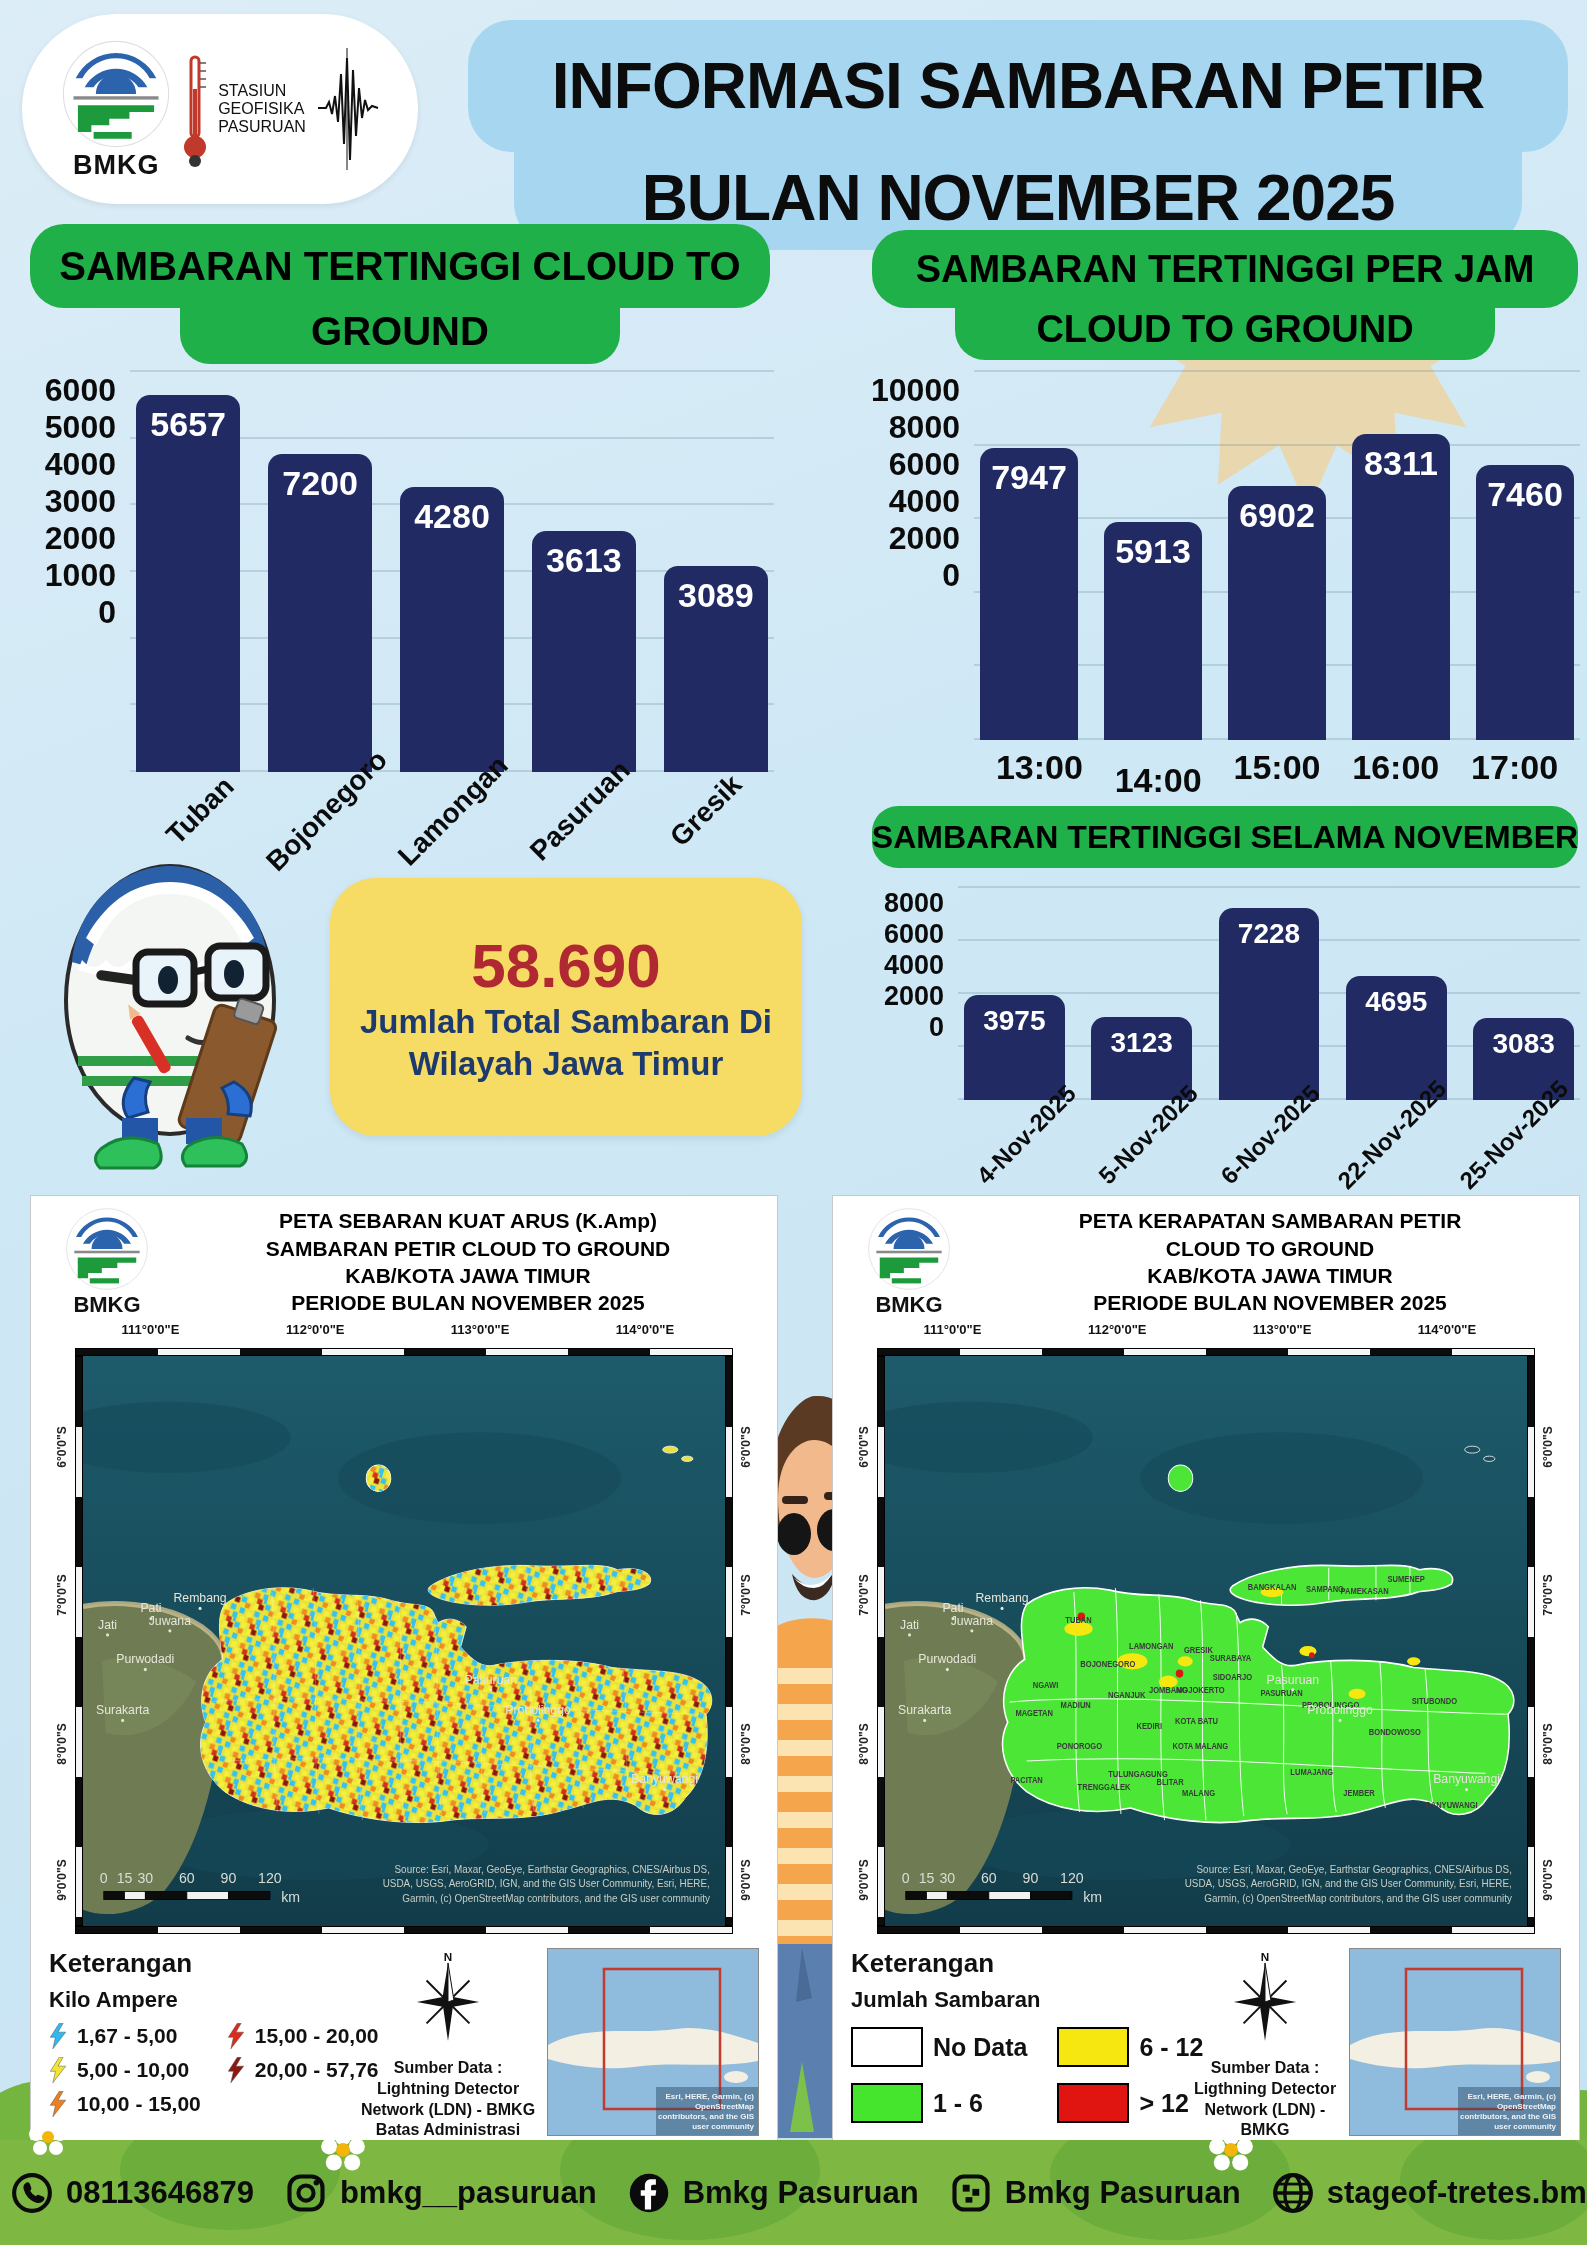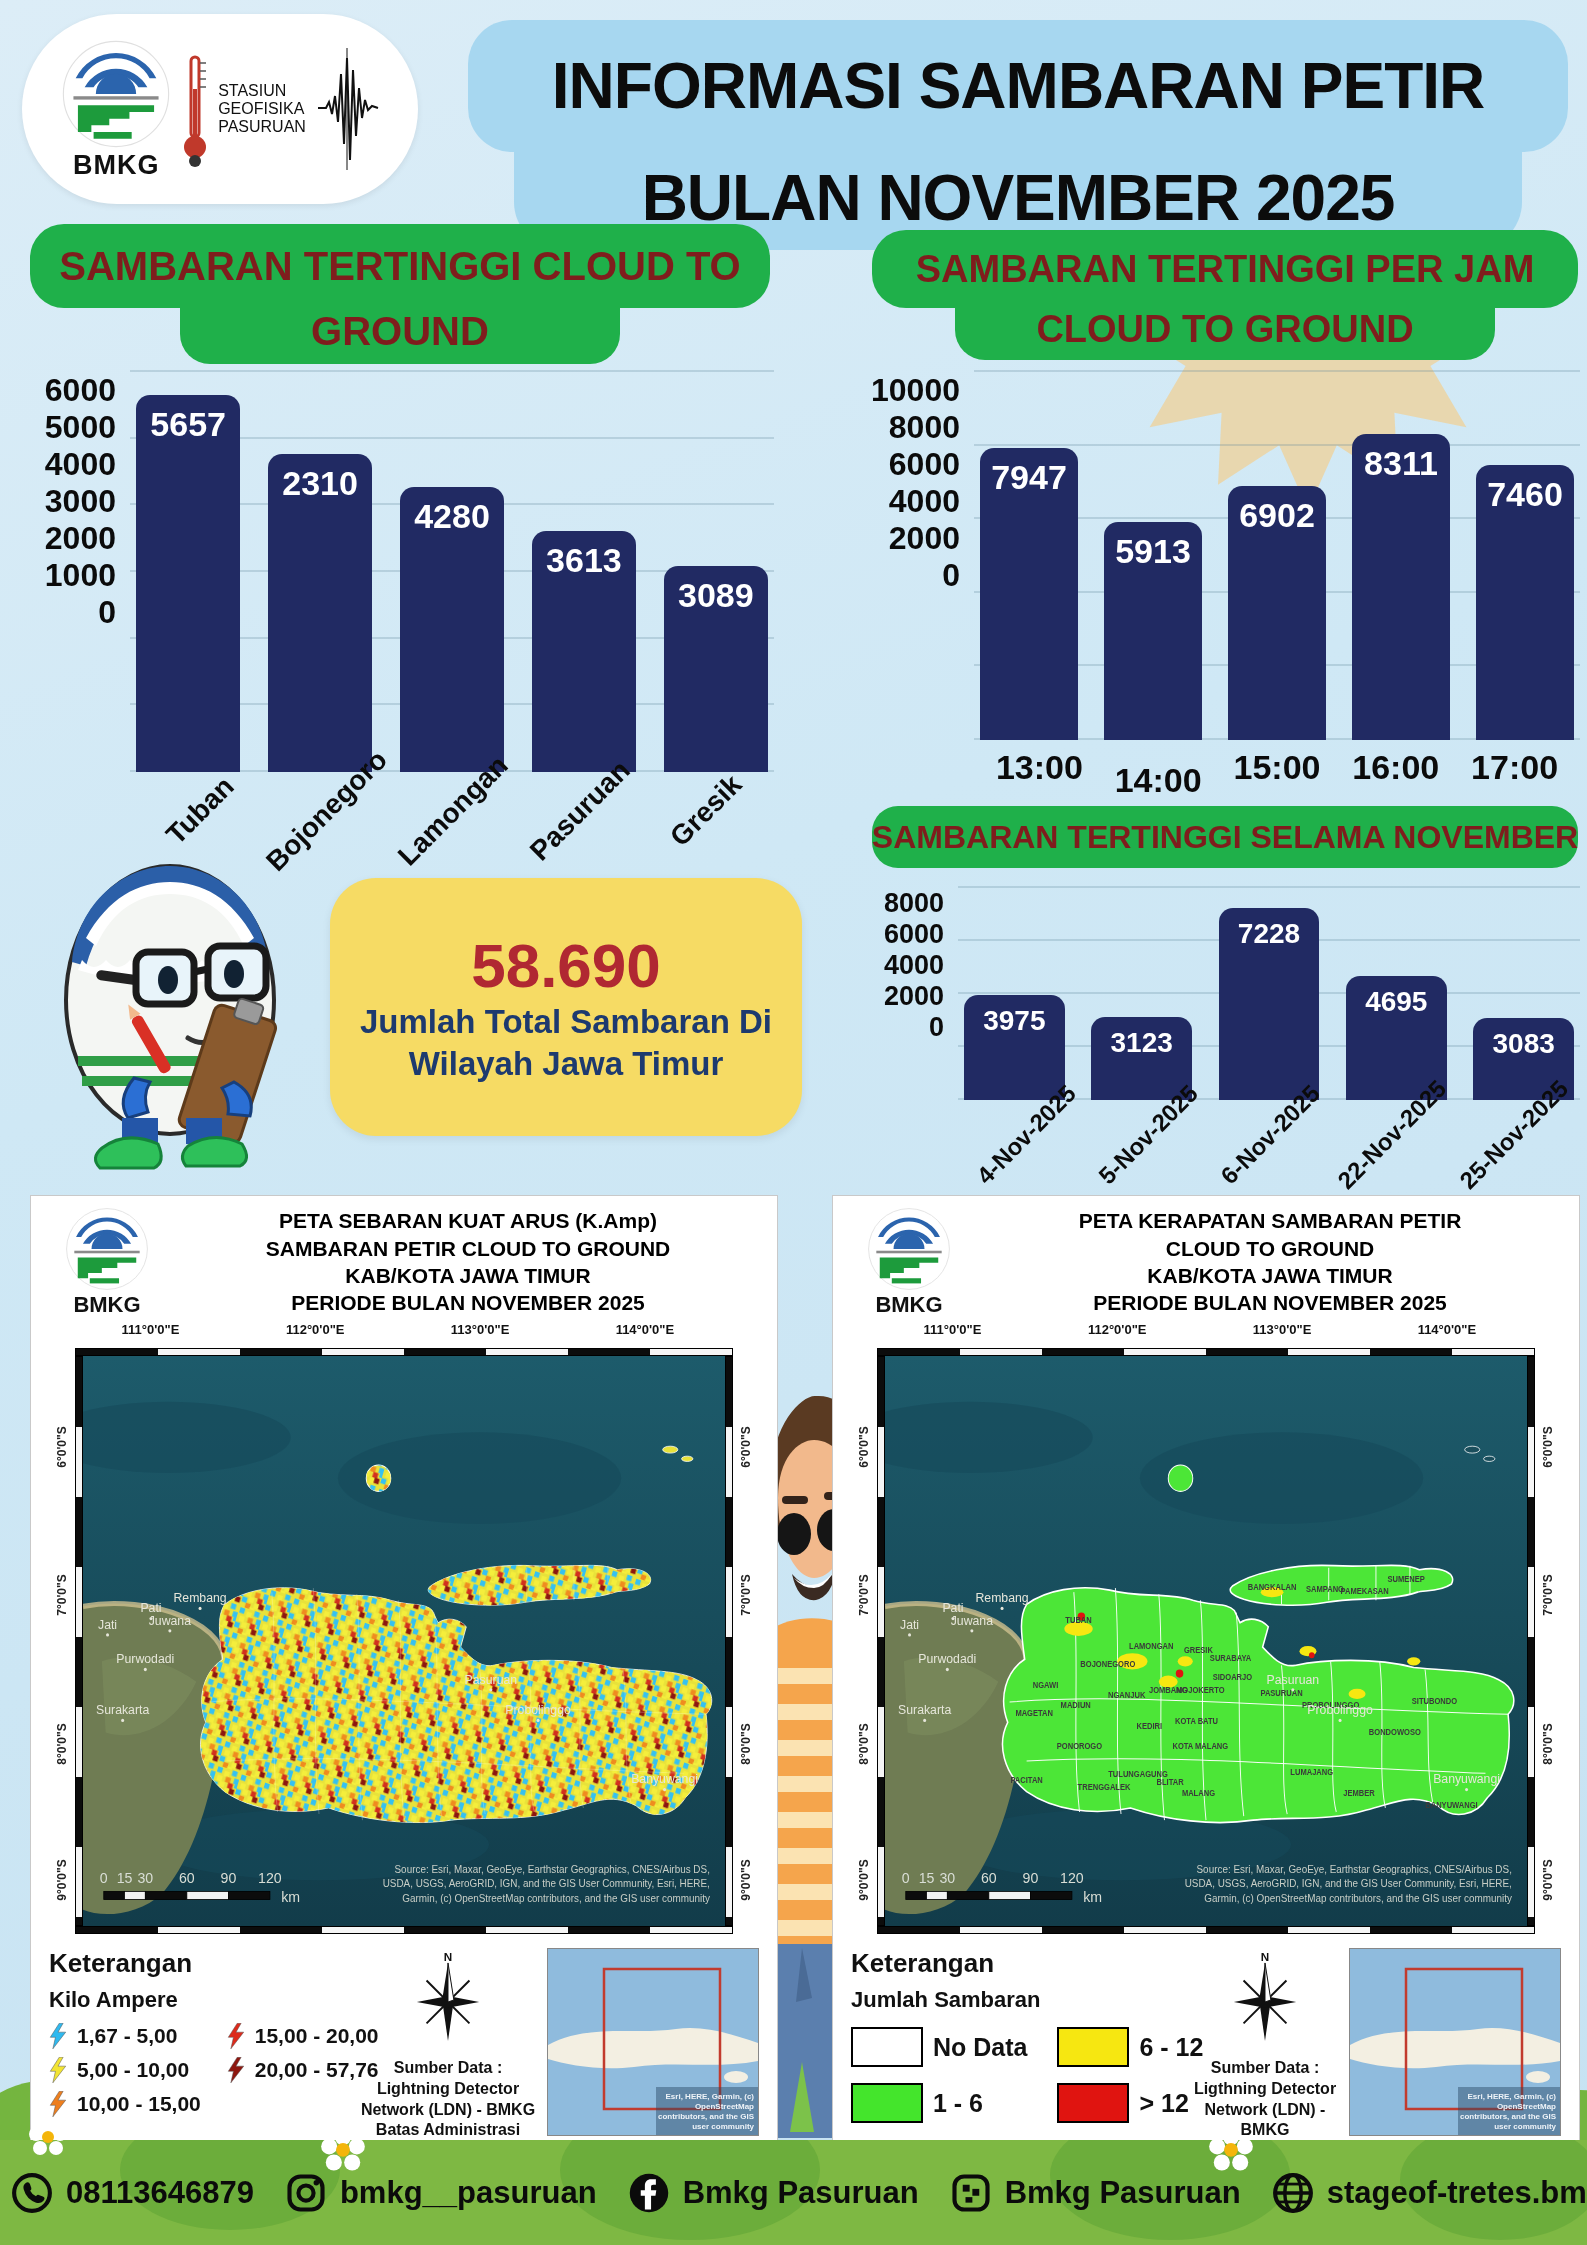--- a/index.html
+++ b/index.html
@@ -16,21 +16,21 @@
     display:flex;align-items:center;justify-content:center;}
   .title-l2{position:absolute;left:46px;top:126px;width:1008px;height:104px;background:#a7d7f0;border-radius:0 0 48px 48px;
     display:flex;align-items:center;justify-content:center;}
   .title-txt{font-weight:900;font-size:64px;letter-spacing:-1px;color:#0c0c0c;white-space:nowrap;}
   .starburst{position:absolute;left:1128px;top:150px;width:360px;height:360px;background:#e9d6ab;opacity:.95;
     clip-path:polygon(50% 0%,58% 18%,75% 7%,74% 27%,94% 23%,84% 40%,100% 50%,84% 60%,94% 77%,74% 73%,75% 93%,58% 82%,50% 100%,42% 82%,25% 93%,26% 73%,6% 77%,16% 60%,0% 50%,16% 40%,6% 23%,26% 27%,25% 7%,42% 18%);}
   
   .ghead{position:absolute;}
   .ghead .g1{background:#1fb04a;border-radius:34px;display:flex;align-items:center;justify-content:center;}
   .ghead .g2{background:#1fb04a;border-radius:0 0 30px 30px;margin:-10px auto 0;display:flex;align-items:center;justify-content:center;}
-  .ghead .gt{font-weight:900;color:#7f1d1d;white-space:nowrap;}
+  .ghead .gt{font-weight:900;color:#000000;white-space:nowrap;}
   
   .chart{position:absolute;display:flex;}
   .yaxis{display:flex;flex-direction:column;align-items:flex-end;
     font-weight:900;color:#0b0b0b;padding-right:14px;box-sizing:border-box;}
   .plot{position:relative;flex:1;}
   .gridline{position:absolute;left:0;right:0;height:2px;background:rgba(90,130,150,.25);}
   .bars{position:absolute;left:0;right:0;top:0;bottom:0;display:flex;align-items:flex-end;justify-content:space-between;padding:0 6px;box-sizing:border-box;}
   .bar{background:#212a63;border-radius:14px 14px 0 0;display:flex;justify-content:center;box-sizing:border-box;}
   .bar .val{color:#fff;font-weight:900;margin-top:10px;white-space:nowrap;}
   .xlabels{position:absolute;left:0;right:0;display:flex;justify-content:space-between;padding:0 6px;box-sizing:border-box;}
@@ -164,21 +164,21 @@
         <div class="gridline" style="bottom: 33.3333%;"></div>
         <div class="gridline" style="bottom: 50%;"></div>
         <div class="gridline" style="bottom: 66.6667%;"></div>
         <div class="gridline" style="bottom: 83.3333%;"></div>
         <div class="gridline" style="bottom: 100%;"></div>
         <div class="bars">
           <div class="bar" style="width: 16.5%; height: 94.2833%;">
             <span class="val" style="font-size: 34px;">5657</span>
           </div>
           <div class="bar" style="width: 16.5%; height: 79.5%;">
-            <span class="val" style="font-size: 34px;">2310</span>
+            <span class="val" style="font-size: 34px;">7200</span>
           </div>
           <div class="bar" style="width: 16.5%; height: 71.3333%;">
             <span class="val" style="font-size: 34px;">4280</span>
           </div>
           <div class="bar" style="width: 16.5%; height: 60.2167%;">
             <span class="val" style="font-size: 34px;">3613</span>
           </div>
           <div class="bar" style="width: 16.5%; height: 51.4833%;">
             <span class="val" style="font-size: 34px;">3089</span>
           </div>

